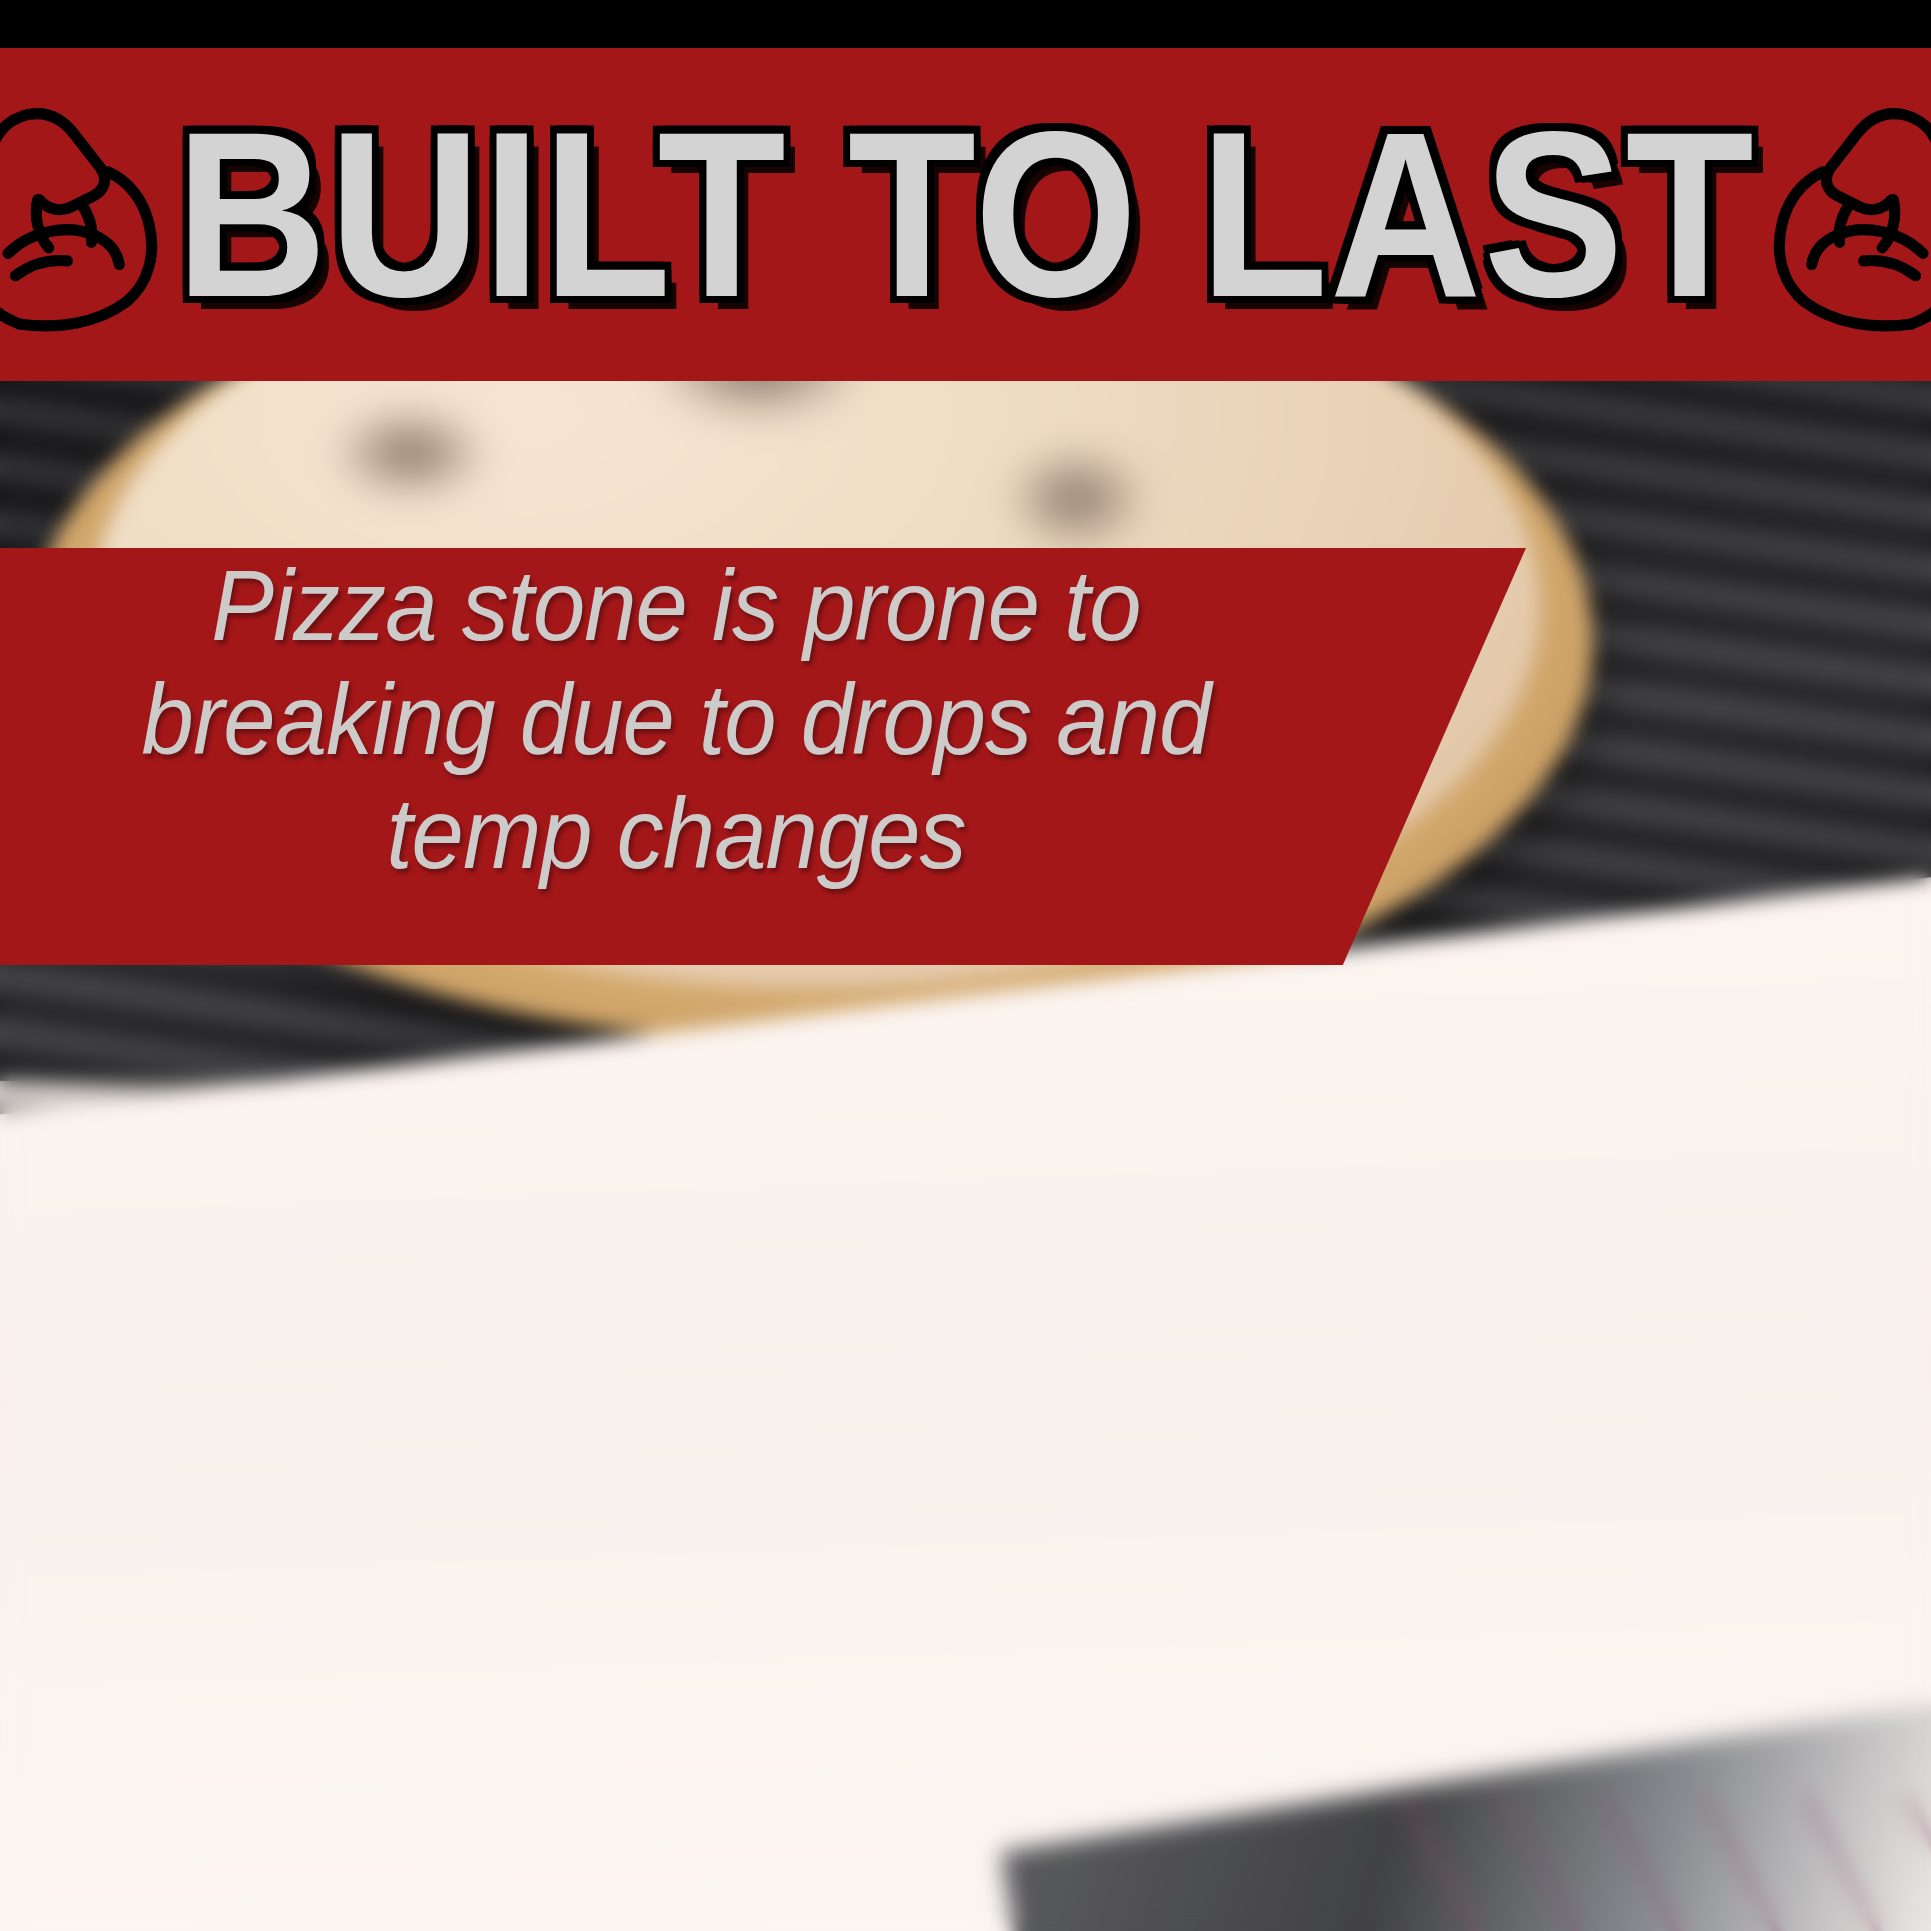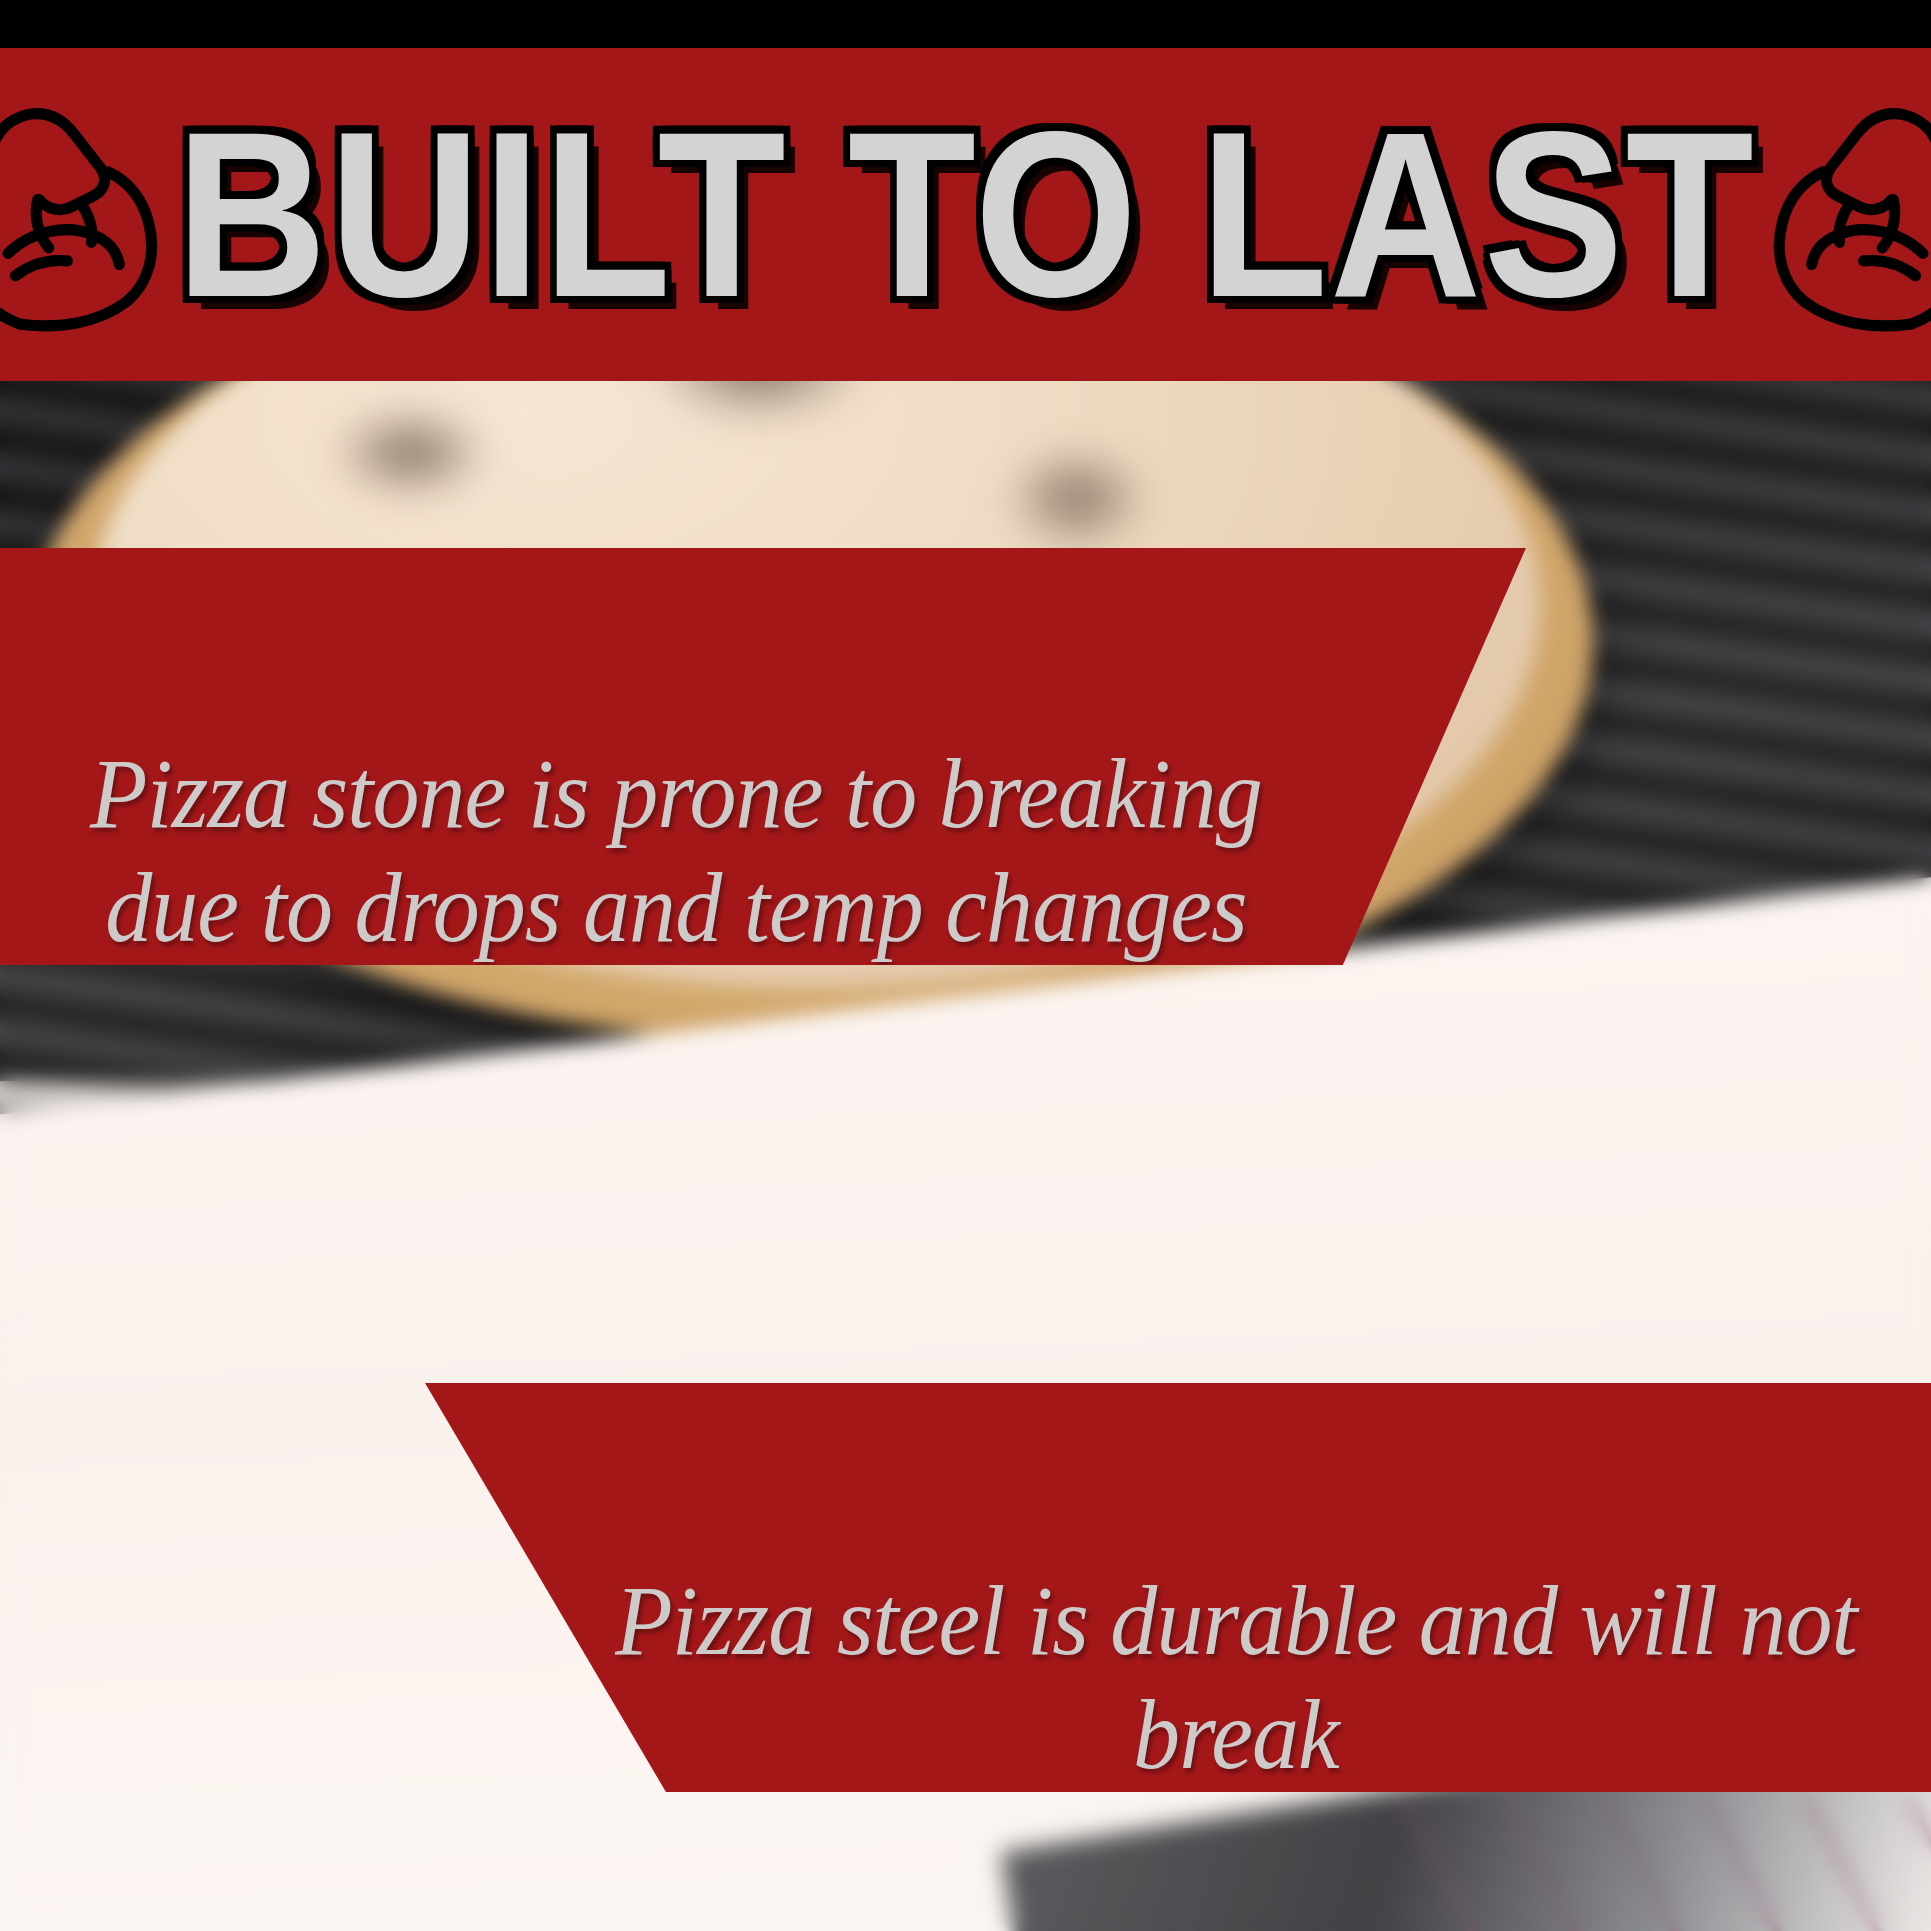--- a/index.html
+++ b/index.html
@@ -145,23 +145,22 @@
   }
   .bicep.right { transform: scaleX(-1); }
   .bicep svg { width: 100%; height: 100%; display: block; }
 
   
   .banner {
     position: absolute;
     background: #A41719;
     z-index: 20;
     display: flex;
-    align-items: flex-end;
+    align-items: flex-start;
     box-sizing: border-box;
-    font-family: Liberation Serif, serif;
   }
   .banner-top {
     left: 0; top: 548px;
     width: 1526px; height: 417px;
     clip-path: polygon(0 0, 100% 0, 88.0% 100%, 0 100%);
     padding: 0 203px 0 29px;
     justify-content: center;
   }
   .banner-bottom {
     left: 425px; top: 1383px;
@@ -254,18 +253,15 @@
         <path d="M76 60 C80 66 82 73 81 80"></path>
       </svg>
     </span>
   </div>
 
   <div class="banner banner-top">
     <div class="banner-text">Pizza stone is prone to breaking due to drops and temp changes</div>
   </div>
 
 
-  <div class="banner banner-bottom">
-    <div class="banner-text">Pizza steel is durable and will not break</div>
-  </div>
 
 </div>
 
 
 </body></html>

